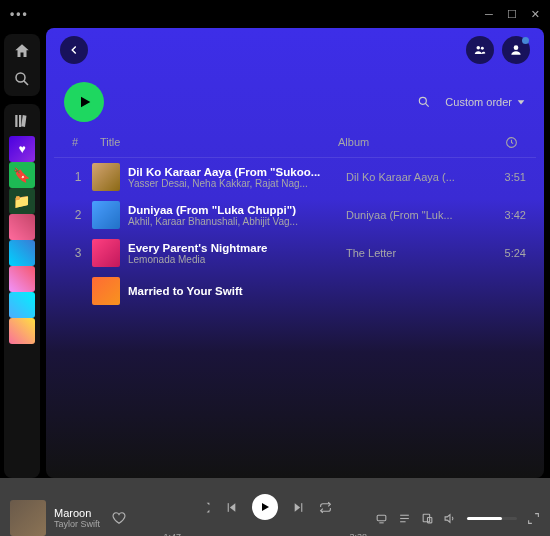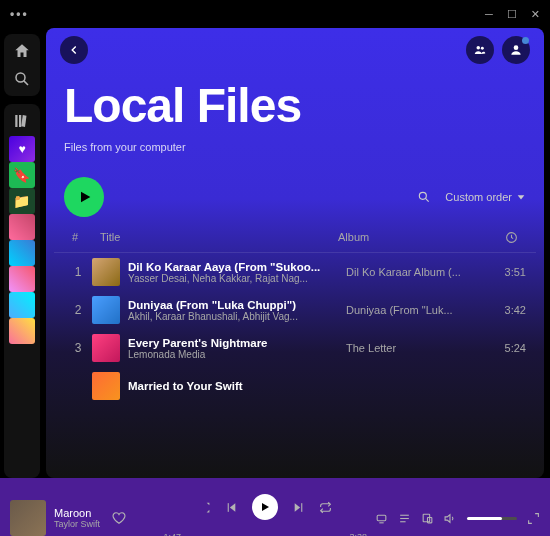--- a/index.html
+++ b/index.html
@@ -33,21 +33,21 @@
 .tbody{overflow-y:auto;flex:1;padding:0 8px}
 .row{display:grid;grid-template-columns:28px 1fr 130px 50px;padding:5px 10px;align-items:center;font-size:11px;cursor:pointer;border-radius:4px}
 .idx{color:#a7a7a7;text-align:center;font-size:12px}
 .tcol{display:flex;align-items:center;gap:8px;overflow:hidden}
 .art{width:28px;height:28px;border-radius:2px;flex-shrink:0}
 .meta{overflow:hidden}
 .ttl{color:#fff;font-size:11.5px;font-weight:600;white-space:nowrap;overflow:hidden;text-overflow:ellipsis}
 .artst{color:#a7a7a7;font-size:10px;white-space:nowrap;overflow:hidden;text-overflow:ellipsis}
 .alb{color:#a7a7a7;white-space:nowrap;overflow:hidden;text-overflow:ellipsis}
 .dur{color:#a7a7a7;text-align:right}
-.player{height:58px;background:#4c1d95;display:grid;grid-template-columns:1fr 1.4fr 1fr;align-items:center;padding:16px 10px;gap:8px}
+.player{height:58px;background:#404040;display:grid;grid-template-columns:1fr 1.4fr 1fr;align-items:center;padding:16px 10px;gap:8px}
 .np{display:flex;align-items:center;gap:8px}
 .npart{width:36px;height:36px;border-radius:3px;background:linear-gradient(135deg,#6a5a4a,#8b7355)}
 .npt{font-size:11px}
 .npa{font-size:9px;color:#a7a7a7}
 .heart{color:#b3b3b3;cursor:pointer;margin-left:4px}
 .center{display:flex;flex-direction:column;align-items:center;gap:12px}
 .cbtns{display:flex;align-items:center;gap:14px;color:#b3b3b3}
 .cbtns .pbtn{width:26px;height:26px;background:#fff;border-radius:50%;display:flex;align-items:center;justify-content:center;cursor:pointer}
 .prog{display:flex;align-items:center;gap:6px;width:100%;font-size:9px;color:#a7a7a7}
 .bar{flex:1;height:3px;background:#4d4d4d;border-radius:2px;position:relative}
@@ -125,24 +125,20 @@
         <div class="rbtn">
           <div class="bluedot"></div>
           <svg width="14" height="14" viewBox="0 0 24 24" fill="#fff">
               <circle cx="12" cy="8" r="4"></circle>
               <path d="M4 20c0-4 4-6 8-6s8 2 8 6"></path>
             </svg>
         </div>
       </div>
     </div>
 
-    <div class="hero">
-      <h1>Local Files</h1>
-      <div class="sub">Files from your computer</div>
-    </div>
 
     <div class="controls">
       <div class="play">
         <svg width="16" height="16" viewBox="0 0 24 24" fill="#000">
             <polygon points="6 4 20 12 6 20"></polygon>
           </svg>
       </div>
       <div class="sortarea">
         <svg width="14" height="14" viewBox="0 0 24 24" fill="none" stroke="currentColor" stroke-width="2">
             <circle cx="10" cy="10" r="6"></circle>
@@ -172,21 +168,21 @@
     <div class="tbody" id="tbody">
         <div class="row">
           <div class="idx">1</div>
   <div class="tcol">
     <div class="art" style="background:linear-gradient(135deg,#d4a574,#8b6914)"></div>
     <div class="meta">
       <div class="ttl">Dil Ko Karaar Aaya (From "Sukoo...</div>
       <div class="artst">Yasser Desai, Neha Kakkar, Rajat Nag...</div>
     </div>
   </div>
-  <div class="alb">Dil Ko Karaar Album (...</div>
+  <div class="alb">Dil Ko Karaar Aaya (...</div>
   <div class="dur">3:51</div>
         </div>
         <div class="row">
           <div class="idx">2</div>
   <div class="tcol">
     <div class="art" style="background:linear-gradient(135deg,#4a9eff,#2171c7)"></div>
     <div class="meta">
       <div class="ttl">Duniyaa (From "Luka Chuppi")</div>
       <div class="artst">Akhil, Karaar Bhanushali, Abhijit Vag...</div>
     </div>

